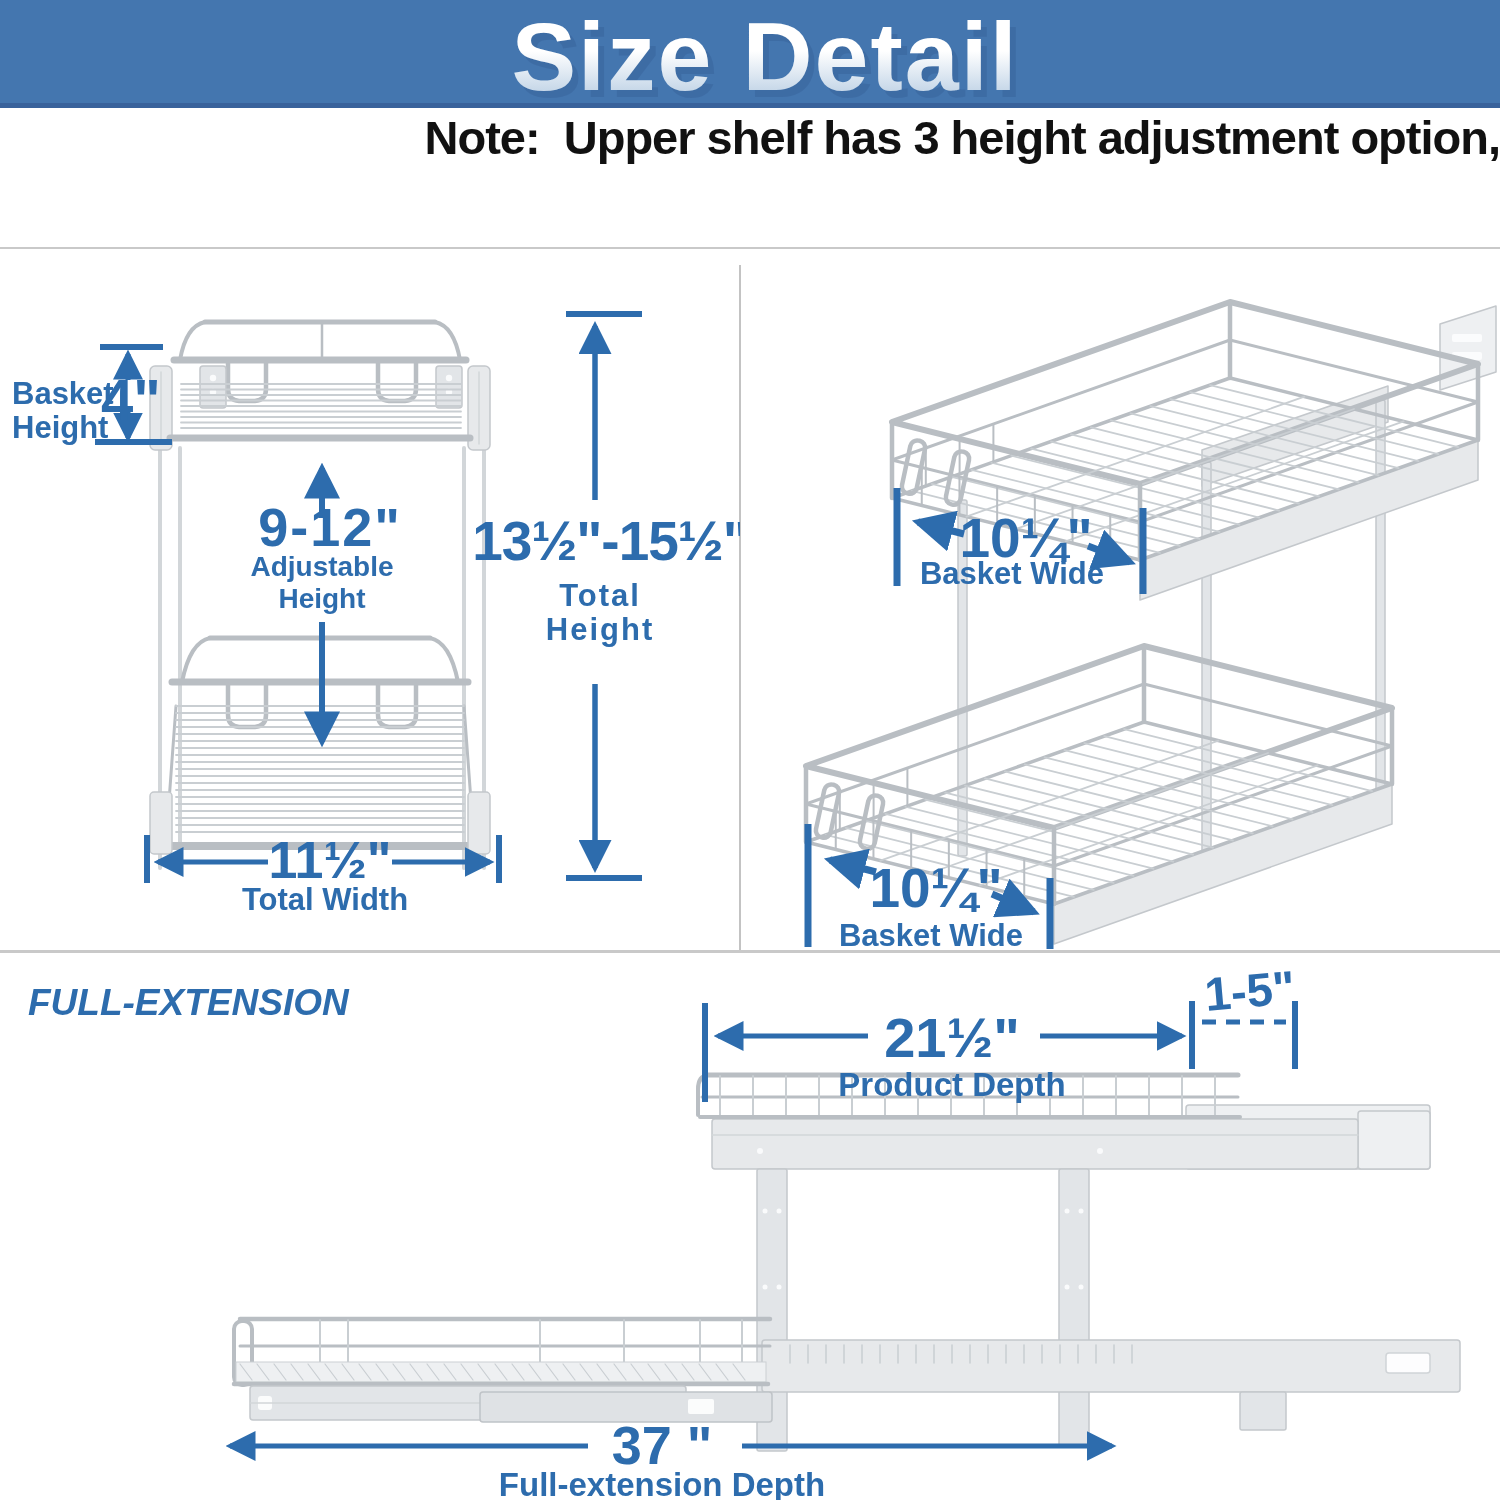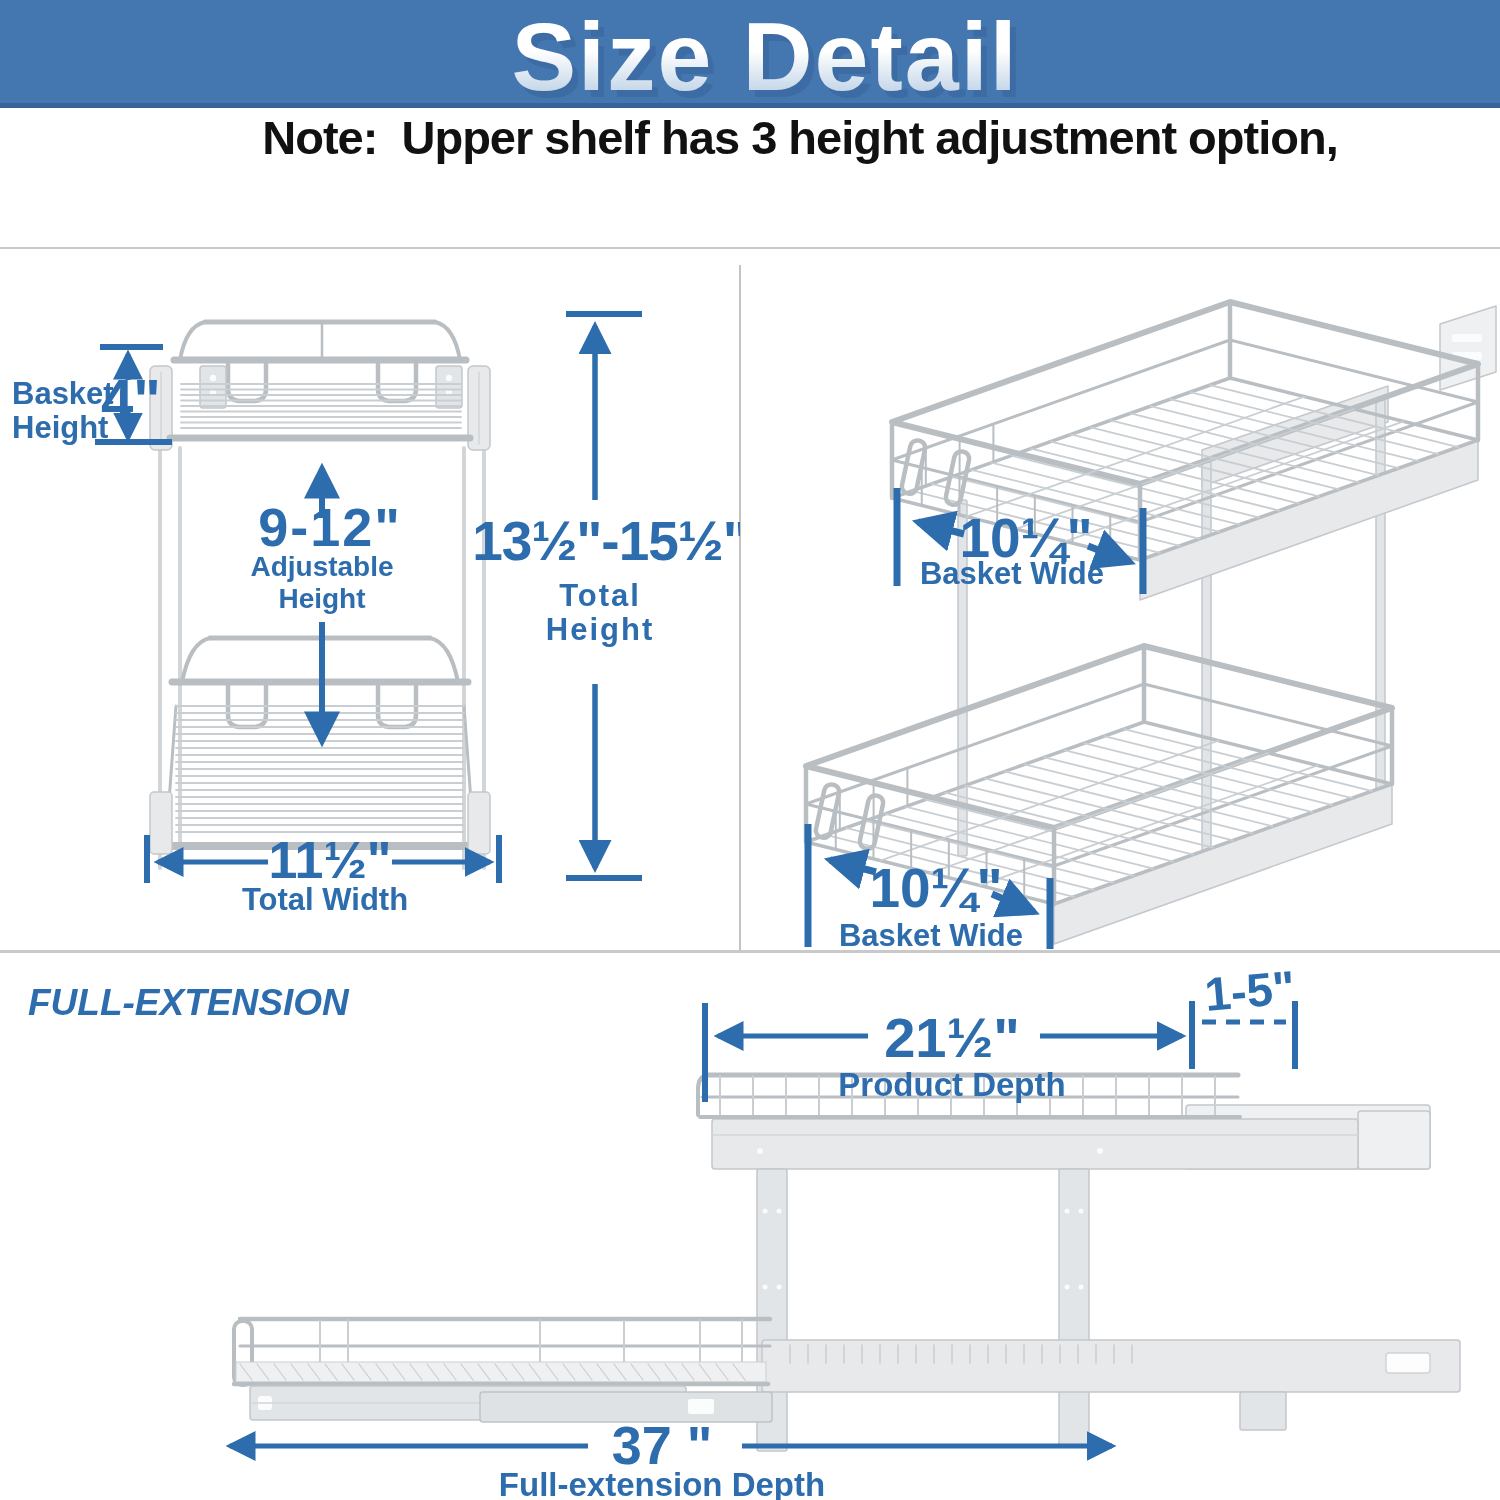--- a/index.html
+++ b/index.html
@@ -1,19 +1,19 @@
 <!DOCTYPE html>
 <html style="--banner-bg: #4476af; --banner-border: #39629b; --annotation: #2d6cad; --note-text: #111111; --product-line: #b9bec3;"><head>
 <meta charset="utf-8">
 <style>
   html,body{margin:0;padding:0;background:#fff;}
   #page{position:relative;width:1500px;height:1500px;background:#fff;overflow:hidden;
         font-family:"Liberation Sans",sans-serif;}
   .banner{position:absolute;left:0;top:0;width:1500px;height:128px;}
-  .note{position:absolute;left:100px;top:112px;width:1400px;text-align:center;
+  .note{position:absolute;left:100px;top:112px;width:1400px;text-align:right;
         color:var(--note-text,#111);font-weight:700;font-size:47px;line-height:1.1;
         letter-spacing:-1px;}
   .note div{white-space:pre;}
   .hdiv{position:absolute;left:0;width:1500px;background:#c9c9c9;}
   .vdiv{position:absolute;background:#c3c3c3;}
   svg text{font-family:"Liberation Sans",sans-serif;}
   .dv{fill:var(--annotation,#2d6cad);font-weight:bold;}
   .dl{fill:var(--annotation,#2d6cad);font-weight:bold;}
   .tick{stroke:var(--annotation,#2d6cad);}
   .dimln{stroke:var(--annotation,#2d6cad);}

